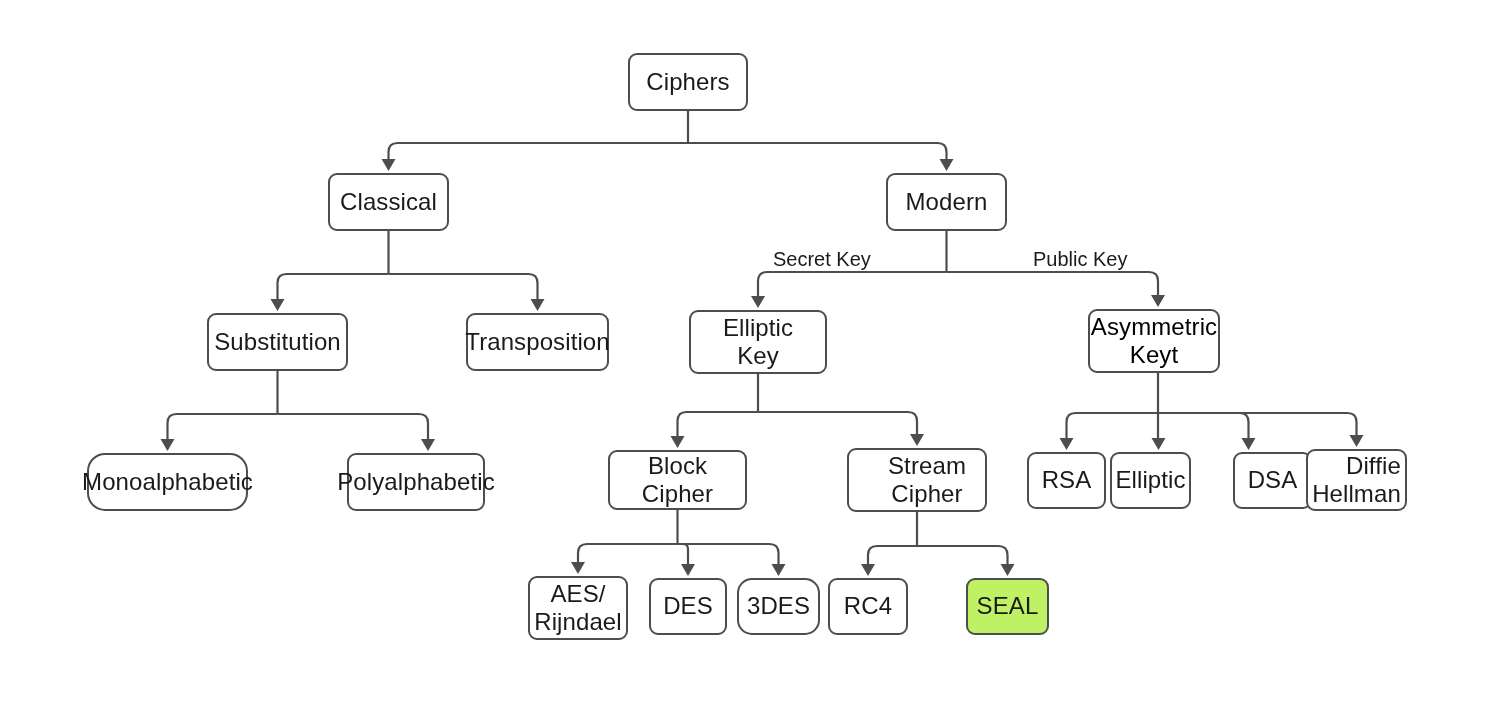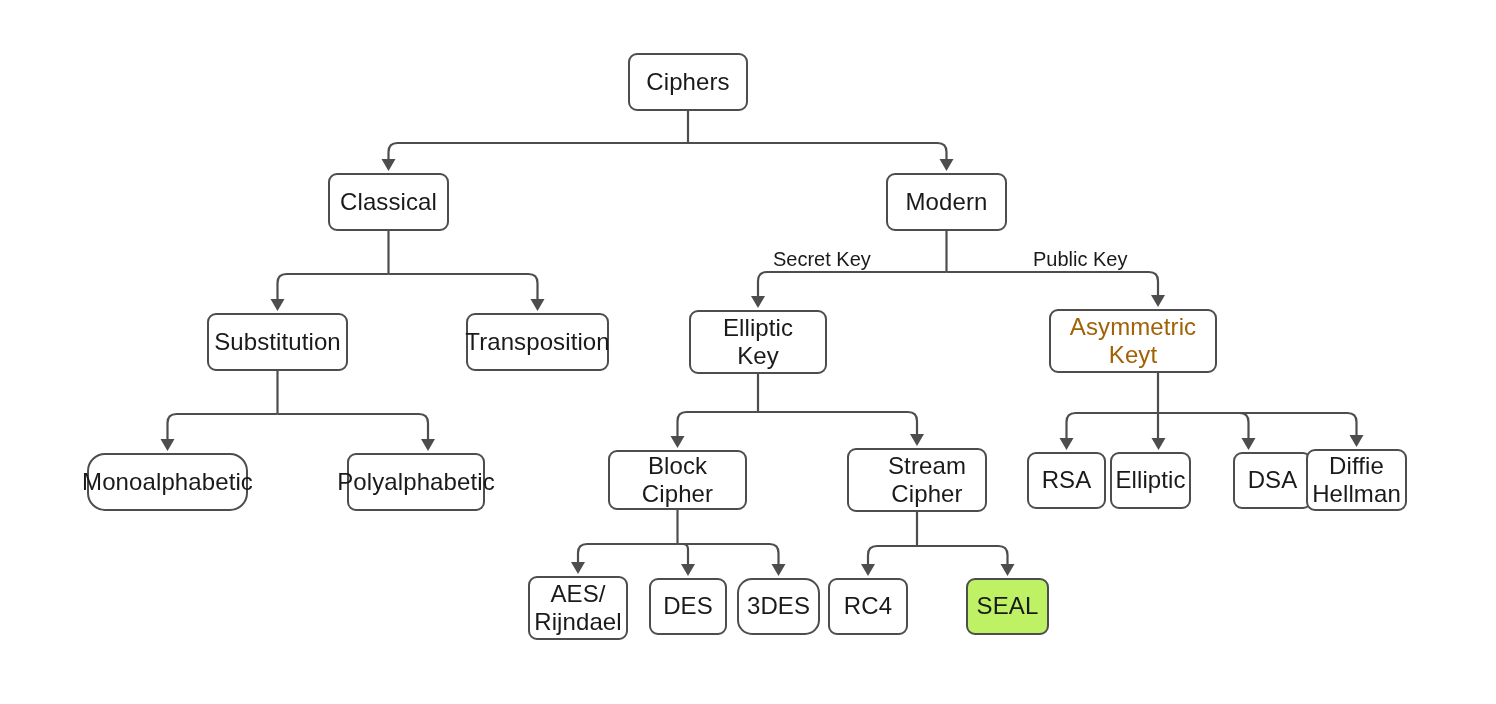--- a/index.html
+++ b/index.html
@@ -103,31 +103,31 @@
       <polygon points="1000.5,564 1014.5,564 1007.5,576" fill="#4d4d4d"></polygon>
     </svg>
   <div id="nodes-layer">
       <div class="node" style="left: 628px; top: 53px; width: 120px; height: 58px; border-color: rgb(77, 77, 77); background: rgb(255, 255, 255); color: rgb(26, 26, 26);">Ciphers</div>
       <div class="node" style="left: 328px; top: 173px; width: 121px; height: 58px; border-color: rgb(77, 77, 77); background: rgb(255, 255, 255); color: rgb(26, 26, 26);">Classical</div>
       <div class="node" style="left: 886px; top: 173px; width: 121px; height: 58px; border-color: rgb(77, 77, 77); background: rgb(255, 255, 255); color: rgb(26, 26, 26);">Modern</div>
       <div class="node" style="left: 207px; top: 313px; width: 141px; height: 58px; border-color: rgb(77, 77, 77); background: rgb(255, 255, 255); color: rgb(26, 26, 26);">Substitution</div>
       <div class="node" style="left: 466px; top: 313px; width: 143px; height: 58px; border-color: rgb(77, 77, 77); background: rgb(255, 255, 255); color: rgb(26, 26, 26);">Transposition</div>
       <div class="node" style="left: 689px; top: 310px; width: 138px; height: 64px; border-color: rgb(77, 77, 77); background: rgb(255, 255, 255); color: rgb(26, 26, 26);">Elliptic
 Key</div>
-      <div class="node" style="left: 1049px; top: 309px; width: 168px; height: 64px; border-color: rgb(77, 77, 77); background: rgb(255, 255, 255); color: #a16207;">Asymmetric
+      <div class="node" style="left: 1088px; top: 309px; width: 132px; height: 64px; border-color: rgb(77, 77, 77); background: rgb(255, 255, 255); color: #000000;">Asymmetric
 Keyt</div>
       <div class="node" style="left: 87px; top: 453px; width: 161px; height: 58px; border-color: rgb(77, 77, 77); background: rgb(255, 255, 255); color: rgb(26, 26, 26); border-radius: 18px;">Monoalphabetic</div>
       <div class="node" style="left: 347px; top: 453px; width: 138px; height: 58px; border-color: rgb(77, 77, 77); background: rgb(255, 255, 255); color: rgb(26, 26, 26);">Polyalphabetic</div>
       <div class="node" style="left: 608px; top: 450px; width: 139px; height: 60px; border-color: rgb(77, 77, 77); background: rgb(255, 255, 255); color: rgb(26, 26, 26);">Block Cipher</div>
       <div class="node" style="left: 847px; top: 448px; width: 140px; height: 64px; border-color: rgb(77, 77, 77); background: rgb(255, 255, 255); color: rgb(26, 26, 26); padding-left: 20px;">Stream
 Cipher</div>
       <div class="node" style="left: 1027px; top: 452px; width: 79px; height: 57px; border-color: rgb(77, 77, 77); background: rgb(255, 255, 255); color: rgb(26, 26, 26);">RSA</div>
       <div class="node" style="left: 1110px; top: 452px; width: 81px; height: 57px; border-color: rgb(77, 77, 77); background: rgb(255, 255, 255); color: rgb(26, 26, 26);">Elliptic</div>
       <div class="node" style="left: 1209px; top: 452px; width: 79px; height: 57px; border-color: rgb(77, 77, 77); background: rgb(255, 255, 255); color: rgb(26, 26, 26); margin-left: 24px;">DSA</div>
-      <div class="node" style="left: 1306px; top: 449px; width: 101px; height: 62px; border-color: rgb(77, 77, 77); background: rgb(255, 255, 255); color: rgb(26, 26, 26);">Diffie
+      <div class="node" style="left: 1306px; top: 449px; width: 101px; height: 62px; border-color: rgb(77, 77, 77); background: rgb(255, 255, 255); color: rgb(26, 26, 26); text-align: right;">Diffie
 Hellman</div>
       <div class="node" style="left: 528px; top: 576px; width: 100px; height: 64px; border-color: rgb(77, 77, 77); background: rgb(255, 255, 255); color: rgb(26, 26, 26);">AES/
 Rijndael</div>
       <div class="node" style="left: 649px; top: 578px; width: 78px; height: 57px; border-color: rgb(77, 77, 77); background: rgb(255, 255, 255); color: rgb(26, 26, 26);">DES</div>
       <div class="node" style="left: 737px; top: 578px; width: 83px; height: 57px; border-color: rgb(77, 77, 77); background: rgb(255, 255, 255); color: rgb(26, 26, 26); border-radius: 15px;">3DES</div>
       <div class="node" style="left: 828px; top: 578px; width: 80px; height: 57px; border-color: rgb(77, 77, 77); background: rgb(255, 255, 255); color: rgb(26, 26, 26);">RC4</div>
       <div class="node" style="left: 966px; top: 578px; width: 83px; height: 57px; border-color: rgb(77, 77, 77); background: #bef264; color: rgb(26, 26, 26);">SEAL</div>
     </div>
   <div id="labels-layer">
       <div class="edge-label" style="left: 773px; top: 249px;">Secret Key</div>

